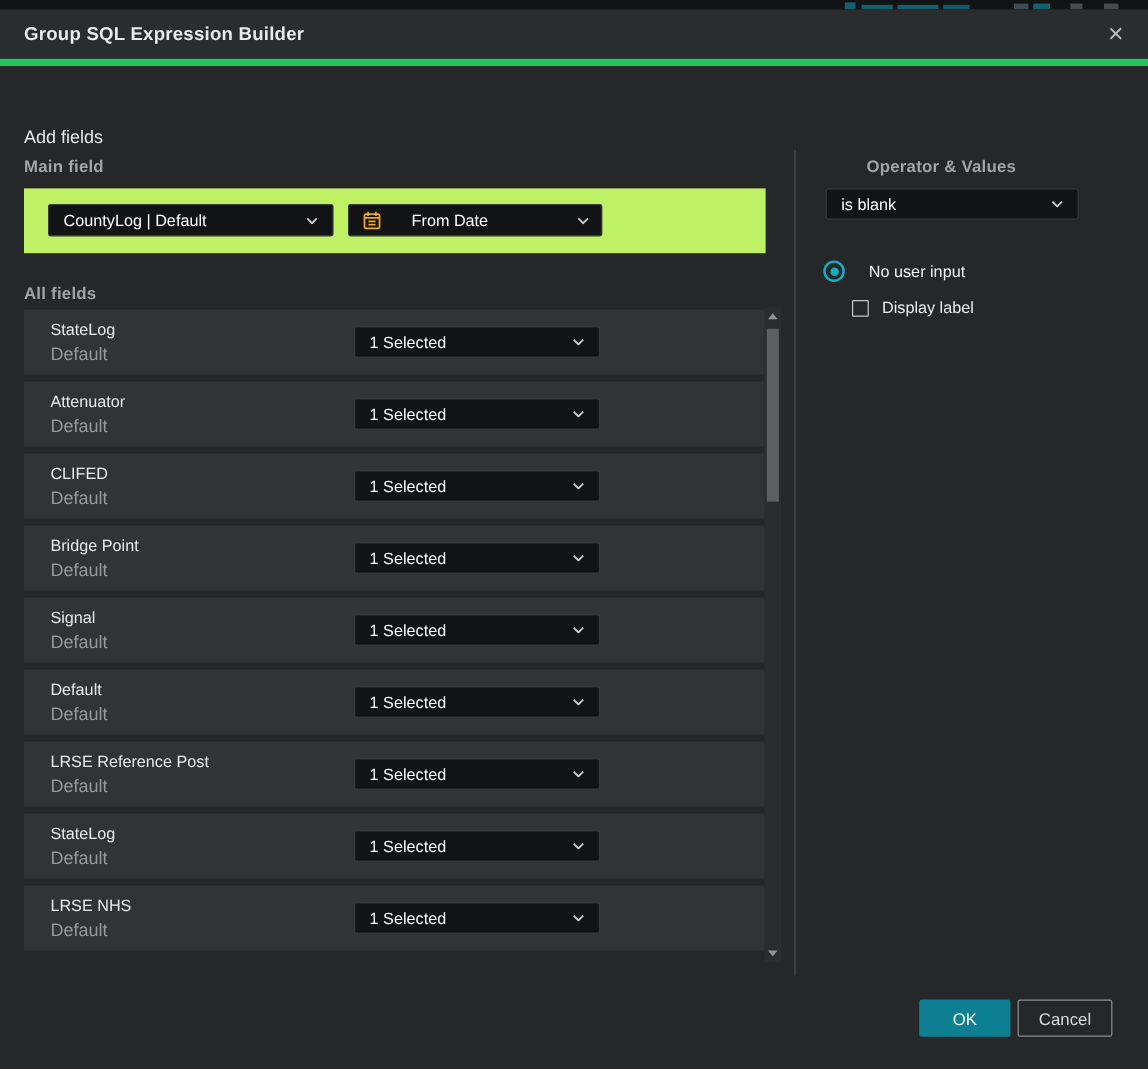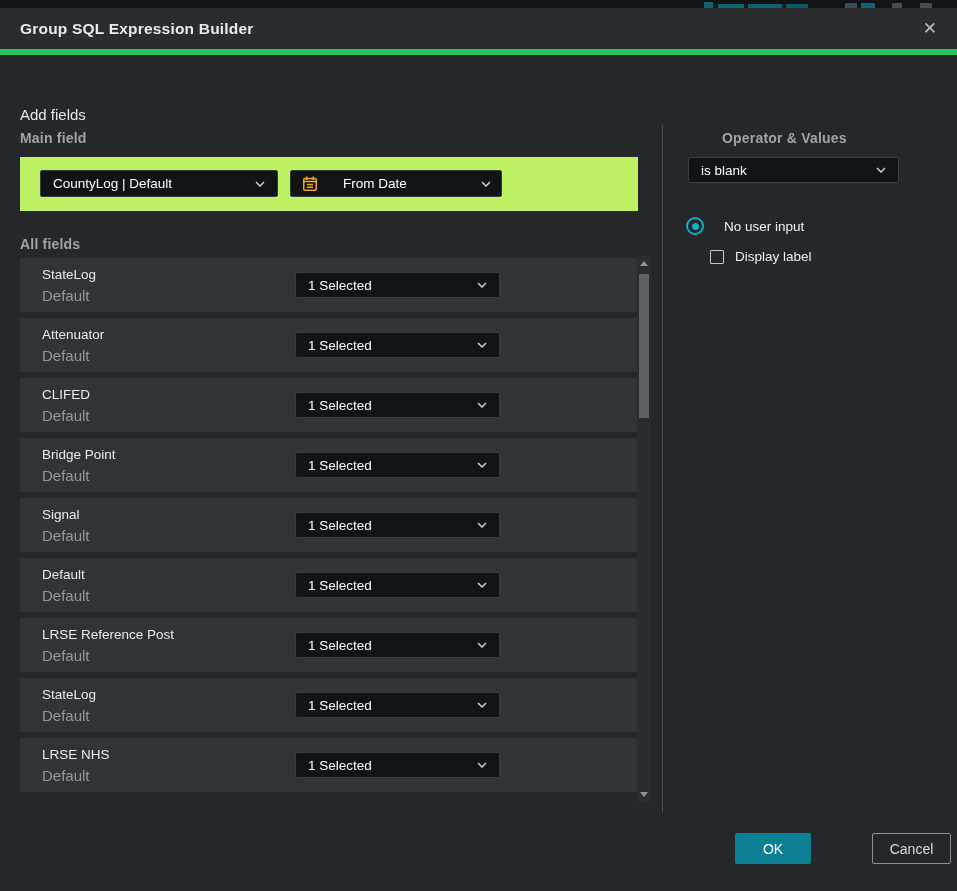--- a/index.html
+++ b/index.html
@@ -74,22 +74,22 @@
     display:flex;align-items:center;justify-content:center;background:transparent;cursor:pointer;flex:0 0 auto;}
   .radio-dot{width:7px;height:7px;border-radius:50%;background:var(--accent);}
   .radio-label{font-size:13.5px;color:#f0f1f2;}
 
   .check-row{position:absolute;left:710px;top:241px;display:flex;align-items:center;gap:11px;}
   .checkbox{width:14px;height:14px;border:1px solid #c6c7c8;border-radius:1px;background:transparent;cursor:pointer;flex:0 0 auto;}
   .check-label{font-size:13.5px;color:#eceded;}
 
   .btn{position:absolute;top:825px;height:31px;display:flex;align-items:center;justify-content:center;
     font-size:14px;border-radius:2px;cursor:pointer;}
-  .btn-ok{left:735px;width:76px;background:var(--ok);color:#ffffff;}
-  .btn-cancel{left:848px;width:79px;border:1px solid #8e8f91;color:#d9dadb;background:transparent;margin-left:24px;}
+  .btn-ok{left:766px;width:76px;background:var(--ok);color:#ffffff;}
+  .btn-cancel{left:848px;width:79px;border:1px solid #8e8f91;color:#d9dadb;background:transparent;}
 </style>
 </head>
 <body>
 
 <div class="top-strip">
   <div class="frag f1"></div>
   <div class="frag f2"></div>
   <div class="frag f3"></div>
   <div class="frag f4"></div>
   <div class="frag f5"></div>

